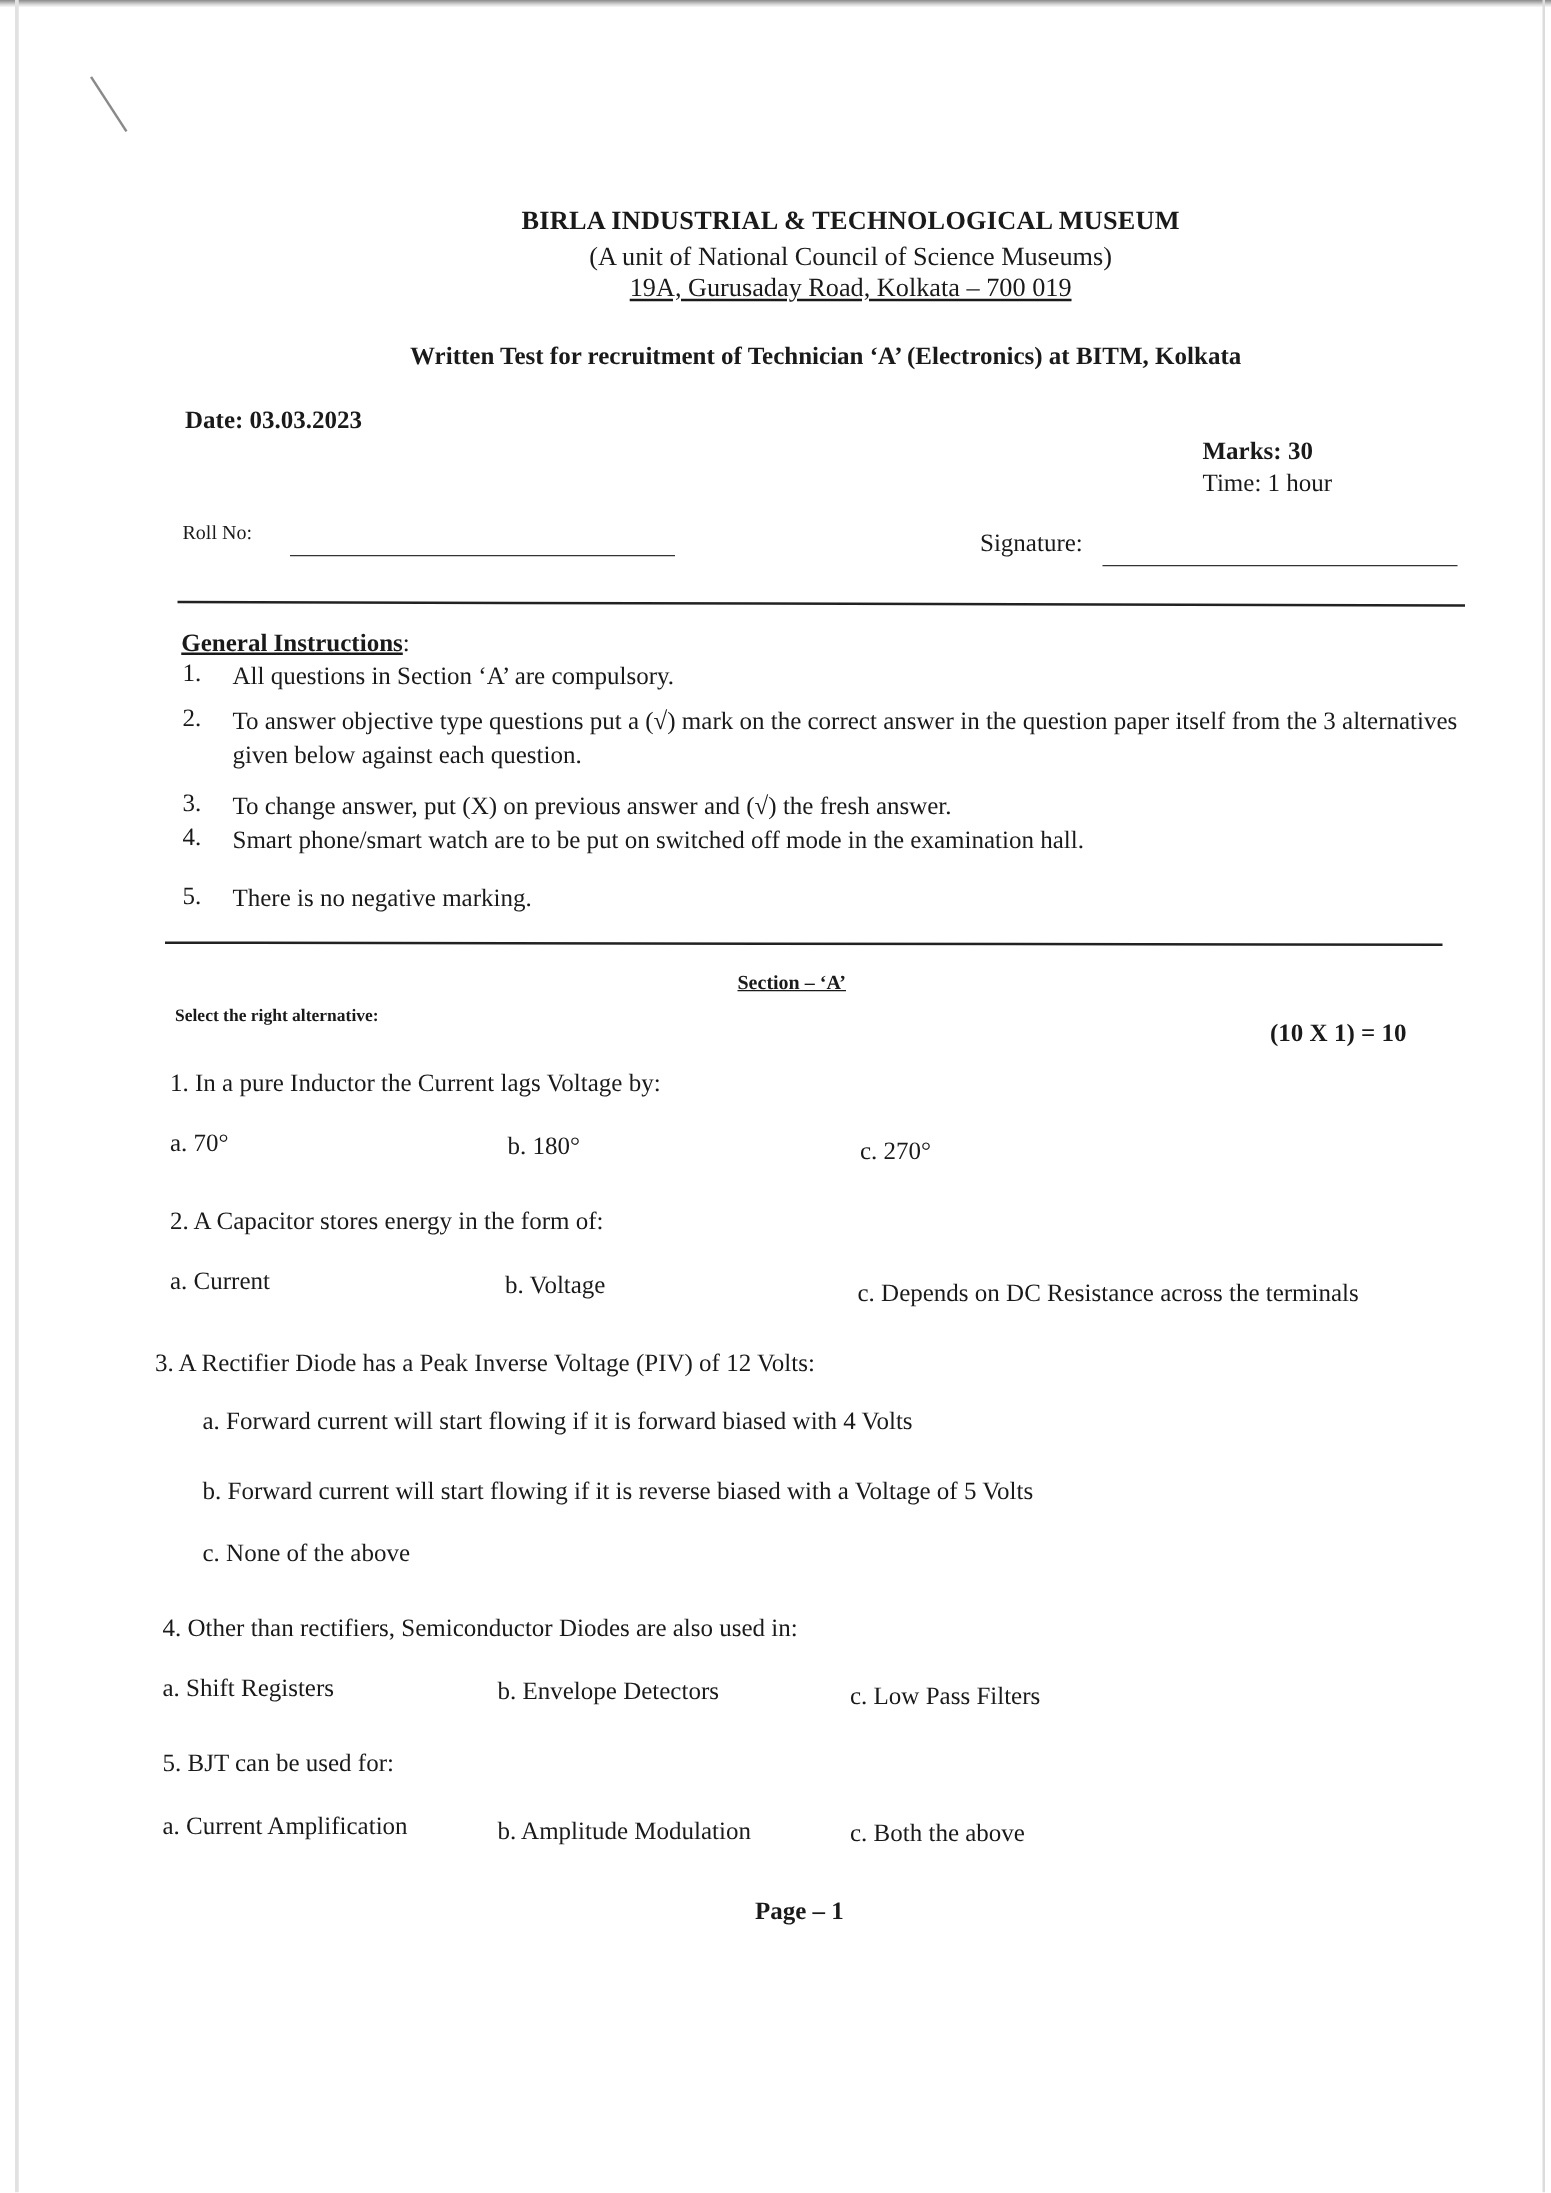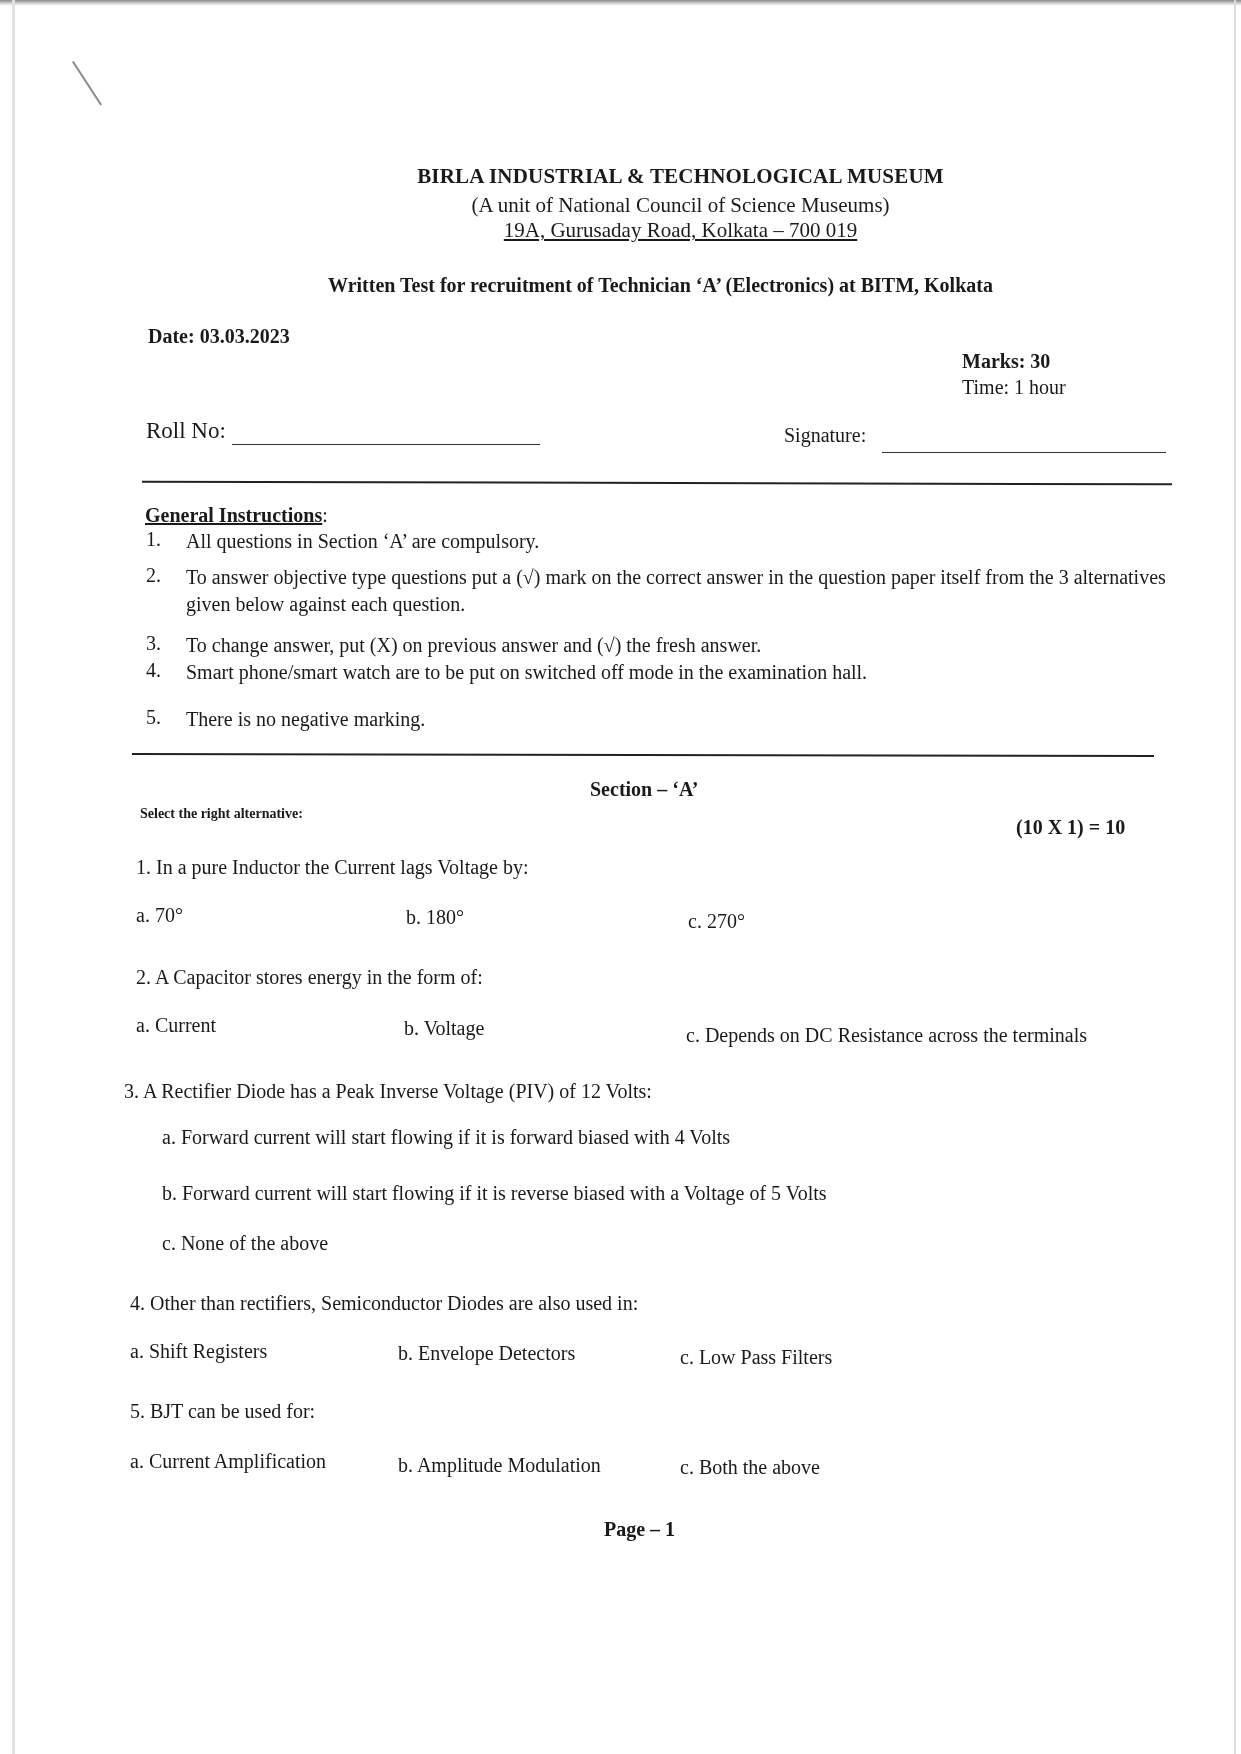--- a/index.html
+++ b/index.html
@@ -23,36 +23,36 @@
   .inst-name { top: 164px; font-size: 21px; font-weight: bold; letter-spacing: 0.2px; left: 60px; }
   .inst-sub  { top: 193px; font-size: 21px; left: 60px; }
   .inst-addr { top: 218px; font-size: 21px; left: 60px; }
   .inst-addr span { text-decoration: underline; }
   .test-title { top: 274px; font-size: 20px; font-weight: bold; left: 40px; }
 
   .date  { left: 148px; top: 325px; font-size: 20px; font-weight: bold; }
   .marks { left: 962px; top: 334px; font-size: 20px; font-weight: bold; margin-top: 16px; }
   .time  { left: 962px; top: 364px; font-size: 20px; font-weight: normal; margin-top: 12px; }
 
-  .roll-label { left: 146px; top: 418px; font-size: 23px; }
+  .roll-label { left: 146px; top: 418px; font-size: 16px; }
   .roll-line  { position: absolute; left: 232px; top: 444px; width: 308px; height: 1px; background: #333; }
   .sig-label  { left: 784px; top: 424px; font-size: 20px; }
   .sig-line   { position: absolute; left: 882px; top: 452px; width: 284px; height: 1px; background: #333; }
 
   .rule1 { position: absolute; left: 142px; top: 482px; width: 1030px; height: 2px; background: #222; transform: rotate(0.15deg); }
   .rule2 { position: absolute; left: 132px; top: 754px; width: 1022px; height: 2px; background: #222; transform: rotate(0.1deg); }
 
   .gi-title { left: 145px; top: 504px; font-size: 20px; font-weight: bold; }
   .gi-title .u { text-decoration: underline; }
 
   .inst-item { position: absolute; left: 146px; font-size: 20px; }
   .inst-num  { display: inline-block; width: 40px; }
   .inst-text { display: inline-block; vertical-align: top; width: 1000px; white-space: normal; line-height: 27px; }
 
-  .section-title { left: 590px; top: 778px; font-size: 20px; font-weight: bold; }
+  .section-title { left: 590px; top: 778px; font-size: 16px; font-weight: bold; text-decoration: underline; }
   .select-alt { left: 140px; top: 806px; font-size: 14px; font-weight: bold; }
   .marks-scheme { left: 1016px; top: 816px; font-size: 20px; font-weight: bold; text-align: center; }
 
   .q { position: absolute; font-size: 20px; white-space: nowrap; }
   .opt { position: absolute; font-size: 20px; white-space: nowrap; }
 
   .page-no { left: 604px; top: 1518px; font-size: 20px; font-weight: bold; }
 </style>
 </head>
 <body>

